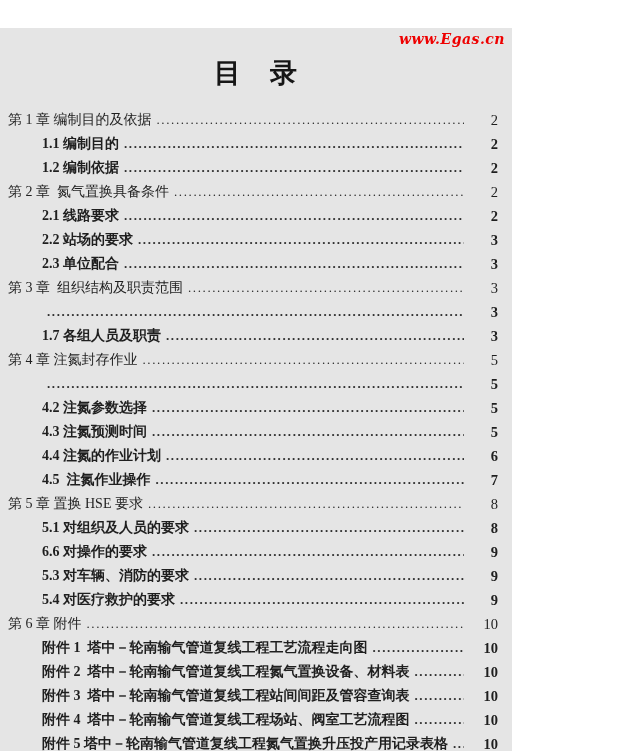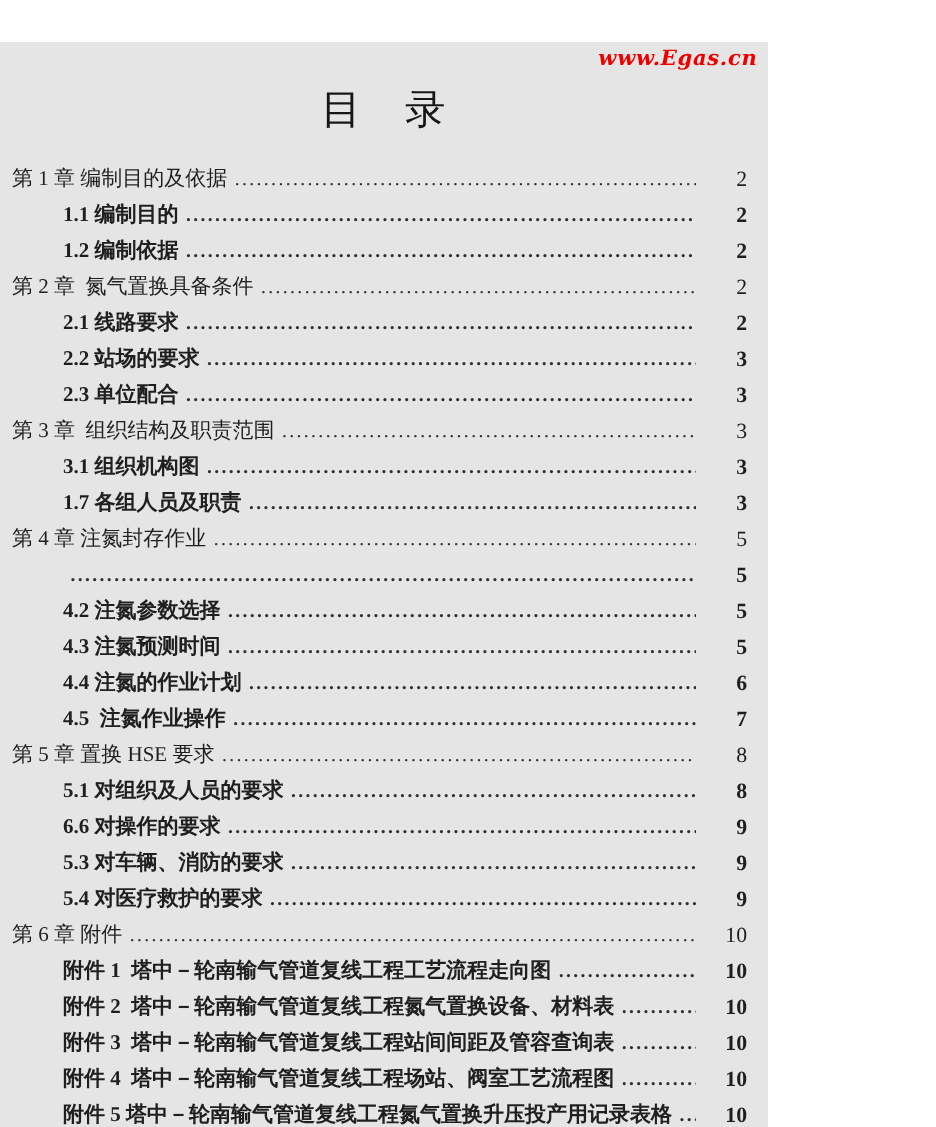--- a/index.html
+++ b/index.html
@@ -26,32 +26,32 @@
     font-style: italic;
     font-weight: bold;
     font-size: 14px;
     letter-spacing: 0.5px;
     font-family: "DejaVu Serif", serif;
   }
   .title {
     margin: 26px 0 0 0;
     text-align: center;
     font-size: 27px;
-    font-weight: 400;
+    font-weight: 700;
     letter-spacing: 1px;
     line-height: 38px;
     color: #161616;
   }
   .toc {
     margin-top: 16px;
     padding: 0 14px 0 8px;
   }
   .toc-row {
     display: flex;
-    align-items: flex-end;
+    align-items: center;
     line-height: 24px;
     height: 24px;
     font-size: 14px;
     white-space: nowrap;
   }
   .toc-row.level-2 { padding-left: 34px; font-weight: bold; }
   .toc-label {
     flex: none;
     white-space: pre;
   }
@@ -117,21 +117,20 @@
         <span class="toc-label">2.3 单位配合</span>
         <span class="toc-leader"></span>
         <span class="toc-page">3</span>
       </div>
       <div class="toc-row level-1">
         <span class="toc-label">第 3 章  组织结构及职责范围</span>
         <span class="toc-leader"></span>
         <span class="toc-page">3</span>
       </div>
       <div class="toc-row level-2">
-        <span class="toc-label">3.1 组织机构图</span>
         <span class="toc-leader"></span>
         <span class="toc-page">3</span>
       </div>
       <div class="toc-row level-2">
         <span class="toc-label">1.7 各组人员及职责</span>
         <span class="toc-leader"></span>
         <span class="toc-page">3</span>
       </div>
       <div class="toc-row level-1">
         <span class="toc-label">第 4 章 注氮封存作业</span>

